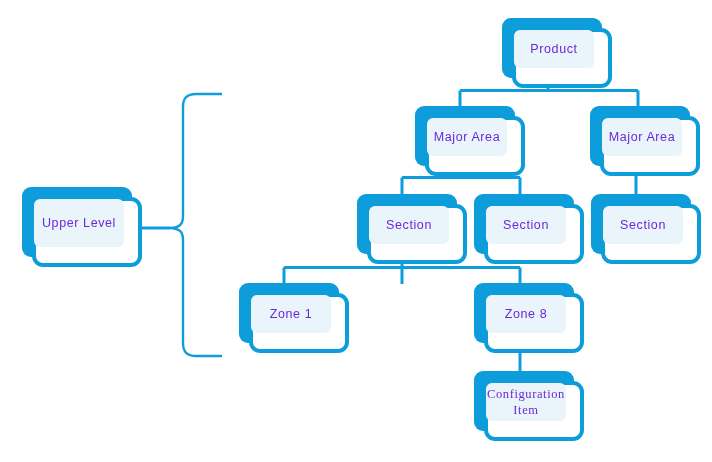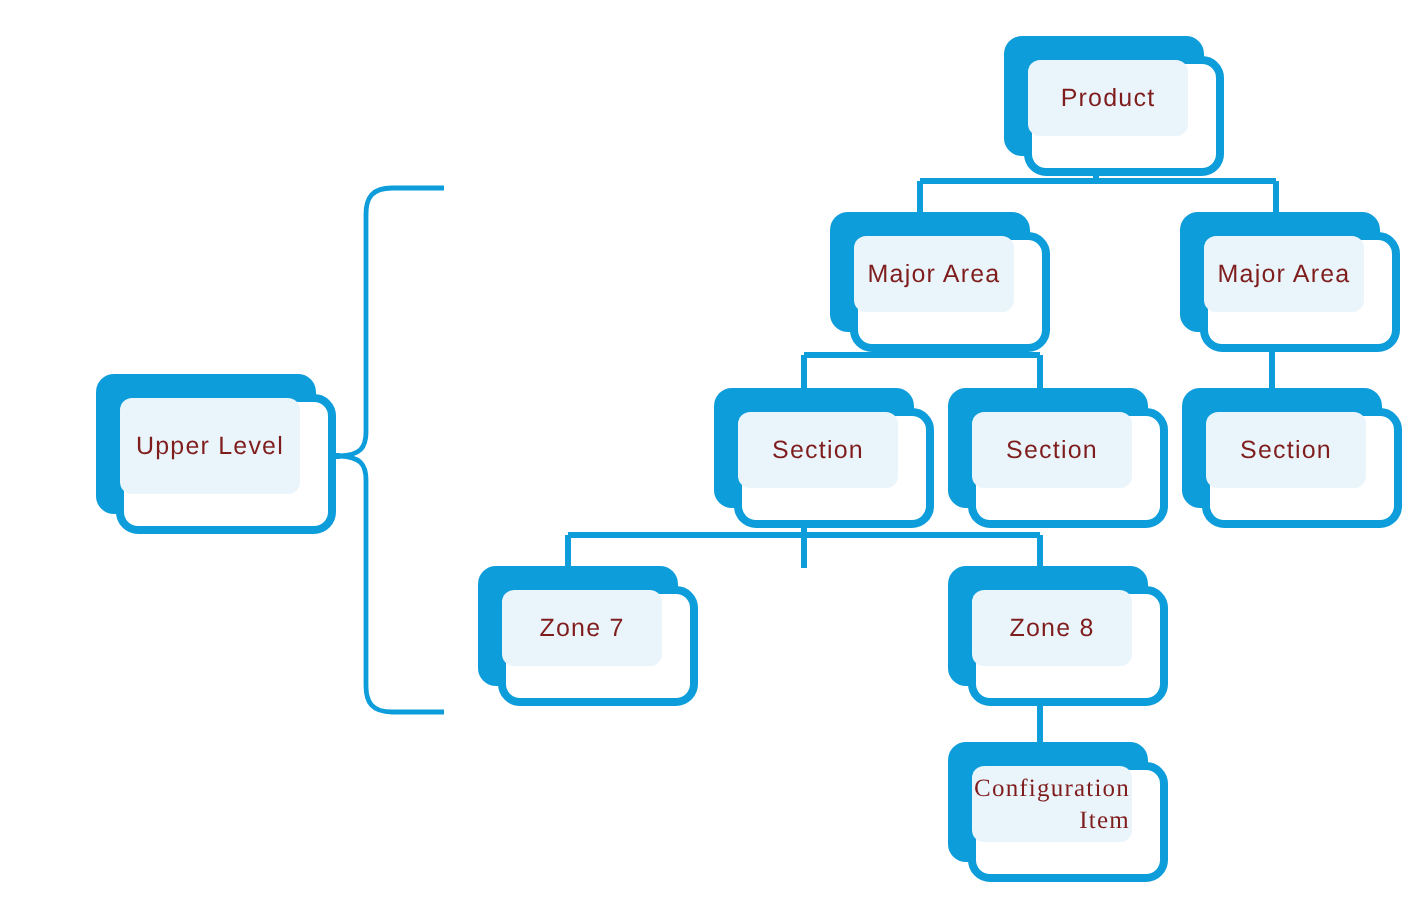--- a/index.html
+++ b/index.html
@@ -54,32 +54,32 @@
     left:-2px; top:-2px;
     width:calc(100% - 12px);
     height:calc(100% - 14px);
     background:#e9f4fb;
     border-radius:6px;
     display:flex;
     align-items:center;
     justify-content:center;
   }
   .node .label{
-    color:#7f1d1d;
+    color:#6d28d9;
     font-size:12.5px;
     line-height:15px;
     letter-spacing:0.6px;
-    text-align:right;
+    text-align:center;
     white-space:pre-line;
     padding:0 4px;
     user-select:none;
   }
 
   
-  #n-upper      {left:22px;  top:187px; width:120px; height:80px;margin-left:26px;}
+  #n-upper      {left:22px;  top:187px; width:120px; height:80px;}
   #n-product    {left:502px; top:18px;  width:110px; height:70px;}
   #n-major-1    {left:415px; top:106px; width:110px; height:70px;}
   #n-major-2    {left:590px; top:106px; width:110px; height:70px;}
   #n-section-1  {left:357px; top:194px; width:110px; height:70px;}
   #n-section-2  {left:474px; top:194px; width:110px; height:70px;}
   #n-section-3  {left:591px; top:194px; width:110px; height:70px;}
   #n-zone-1     {left:239px; top:283px; width:110px; height:70px;}
   #n-zone-2     {left:357px; top:283px; width:110px; height:70px;}
   #n-zone-3     {left:474px; top:283px; width:110px; height:70px;}
   #n-config     {left:474px; top:371px; width:110px; height:70px;font-family:Liberation Serif, serif;}
@@ -186,21 +186,21 @@
       <div class="fill">
         <span class="label">Section</span>
       </div>
     </div>
   </div>
 
   <div class="node" id="n-zone-1">
     <div class="back"></div>
     <div class="front">
       <div class="fill">
-        <span class="label">Zone 7</span>
+        <span class="label">Zone 1</span>
       </div>
     </div>
   </div>
 
 
   <div class="node" id="n-zone-3">
     <div class="back"></div>
     <div class="front">
       <div class="fill">
         <span class="label">Zone 8</span>

